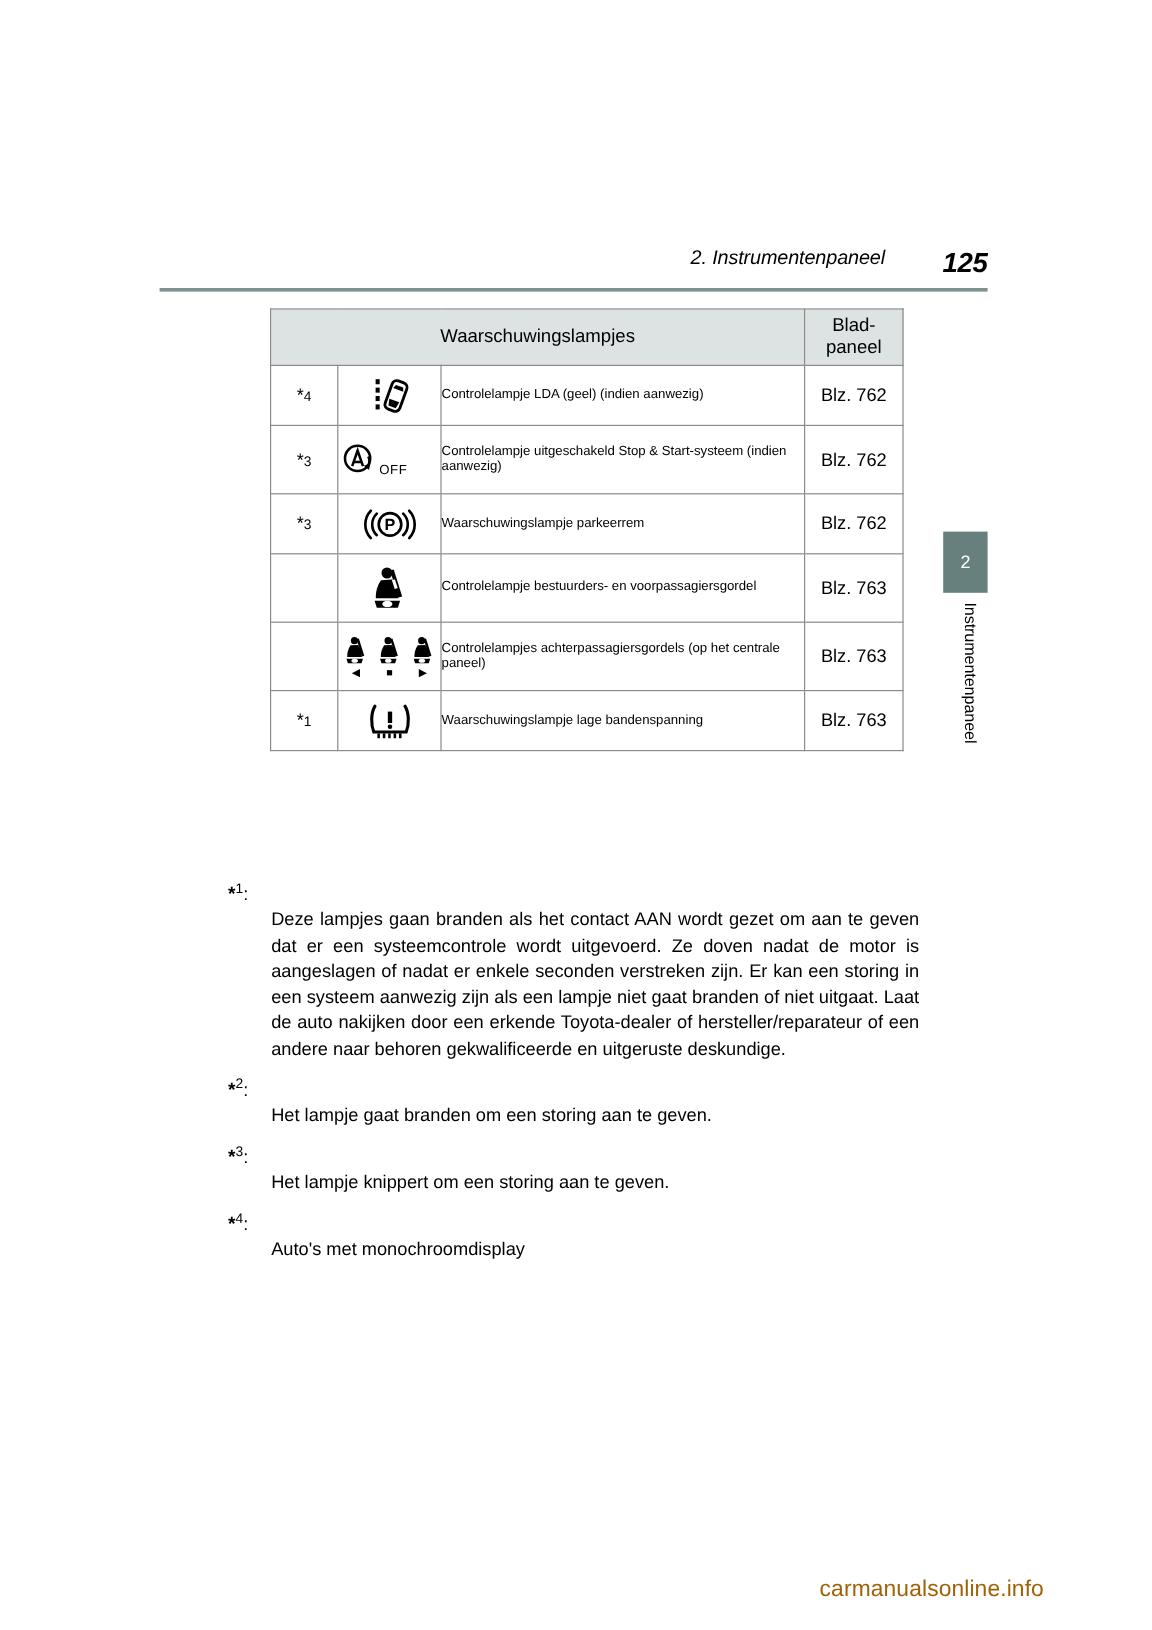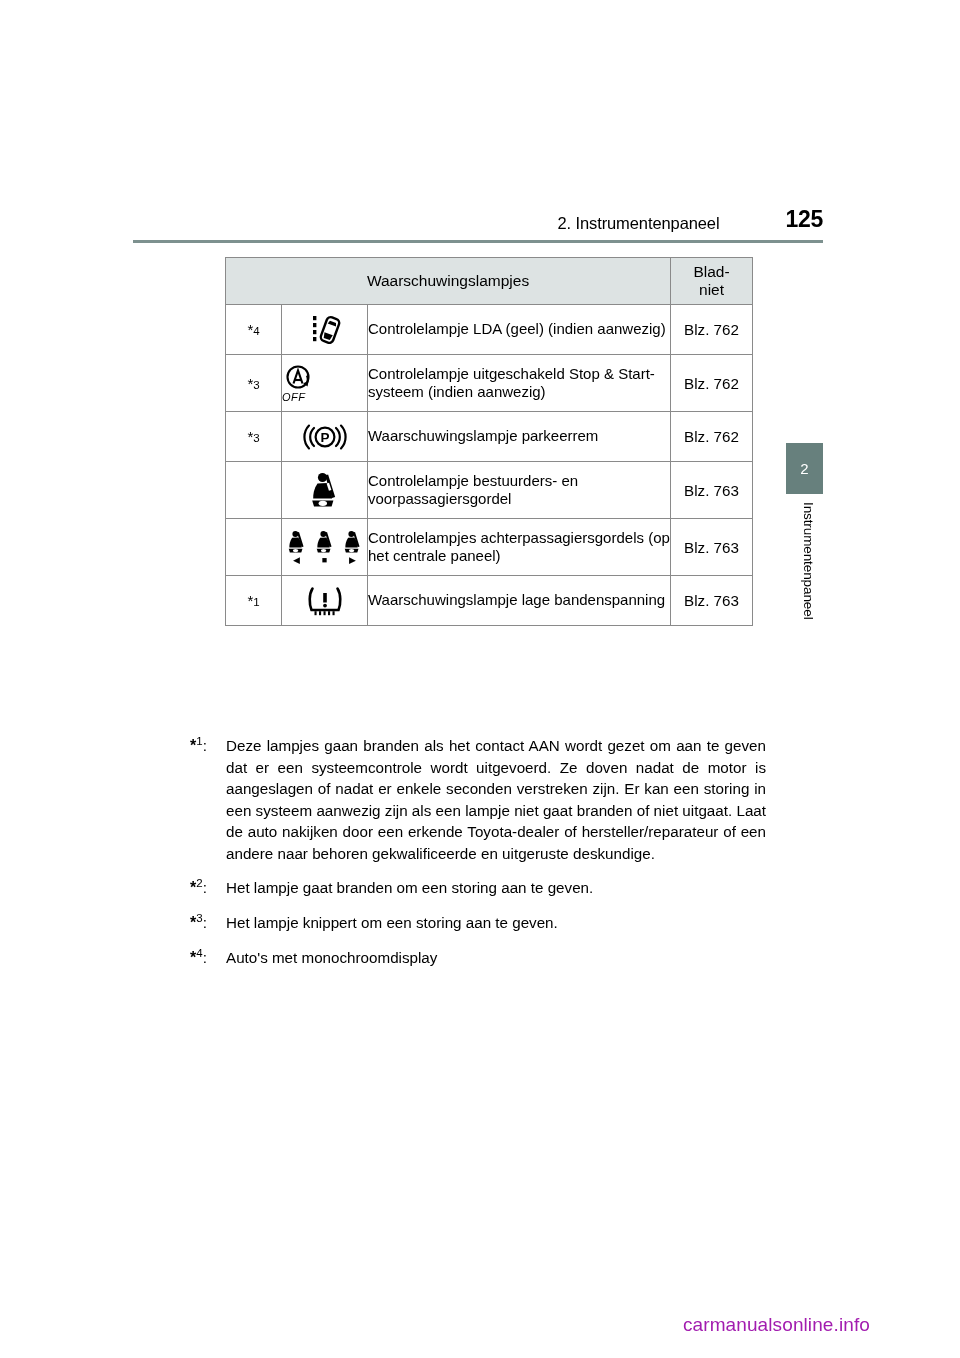--- a/index.html
+++ b/index.html
@@ -16,23 +16,23 @@
     overflow: hidden;
   }
 
   
   .page-header {
     position: absolute;
     left: 133px;
     top: 206px;
     width: 690px;
     display: flex;
-    align-items: flex-end;
+    align-items: flex-start;
     justify-content: flex-end;
-    gap: 18px;
+    font-style: italic;
   }
   .chapter-title {
     font-size: 16.5px;
     letter-spacing: -0.1px;
   }
   .page-number {
     font-size: 23px;
     font-weight: bold;
     letter-spacing: -0.3px;
     margin-left: 48px;
@@ -103,45 +103,44 @@
     text-align: center;
     font-size: 14px;
     white-space: nowrap;
   }
   .cell-note .star { font-size: 15px; }
   .cell-note .sup  { font-size: 11.5px; }
   .cell-icon {
     text-align: center;
   }
   .cell-desc {
-    font-size: 15px;
+    font-size: 11px;
     line-height: 1.22;
     padding: 4px 7px 4px 8px;
   }
   .cell-page {
     text-align: center;
     font-size: 15.2px;
     white-space: nowrap;
   }
   .row-h1 { height: 50px; }
   .row-h2 { height: 57px; }
 
   
   .icon-wrap {
     display: flex;
     align-items: center;
     justify-content: center;
     line-height: 0;
   }
   .icon-stack {
     display: flex;
-    flex-direction: column;
-    align-items: flex-start;
+    flex-direction: row;
+    align-items: flex-end;
     line-height: 1;
-    font-style: italic;
   }
   .icon-off-text {
     font-size: 11px;
     letter-spacing: 0.5px;
     margin-top: -1px;
   }
   .belt-trio {
     display: flex;
     align-items: flex-end;
     justify-content: center;
@@ -175,30 +174,31 @@
     font-size: 15.2px;
     white-space: nowrap;
     padding-top: 0px;
   }
   .fn-key .star { font-size: 16px; font-weight: bold; }
   .fn-key .sup  { font-size: 11.5px; vertical-align: super; }
   .fn-body {
     flex: 1 1 auto;
     font-size: 15.2px;
     line-height: 1.42;
+    margin-top: 21px;
   }
   .fn-justify { text-align: justify; }
 
   
   .watermark {
     position: absolute;
     left: 683px;
     top: 1314px;
     font-size: 19px;
-    color: #a21caf;
+    color: #a16207;
     letter-spacing: 0.1px;
   }
 </style>
 </head>
 <body>
 
 <div class="page-header">
   <div class="chapter-title">2. Instrumentenpaneel</div>
   <div class="page-number">125</div>
 </div>
@@ -212,21 +212,21 @@
     <col class="col-note">
       <col class="col-icon">
       <col class="col-desc">
       <col class="col-page">
   </colgroup>
   <thead>
     <tr>
       <th colspan="3">Waarschuwingslampjes</th>
       <th>
         <span>Blad-</span><br>
-        <span>niet</span>
+        <span>paneel</span>
       </th>
     </tr>
   </thead>
   <tbody>
 
     <tr class="row-h1">
       <td class="cell-note"><span class="star">*</span><span class="sup">4</span></td>
       <td class="cell-icon">
         <div class="icon-wrap">
           <svg width="36" height="36" viewBox="0 0 36 36">

